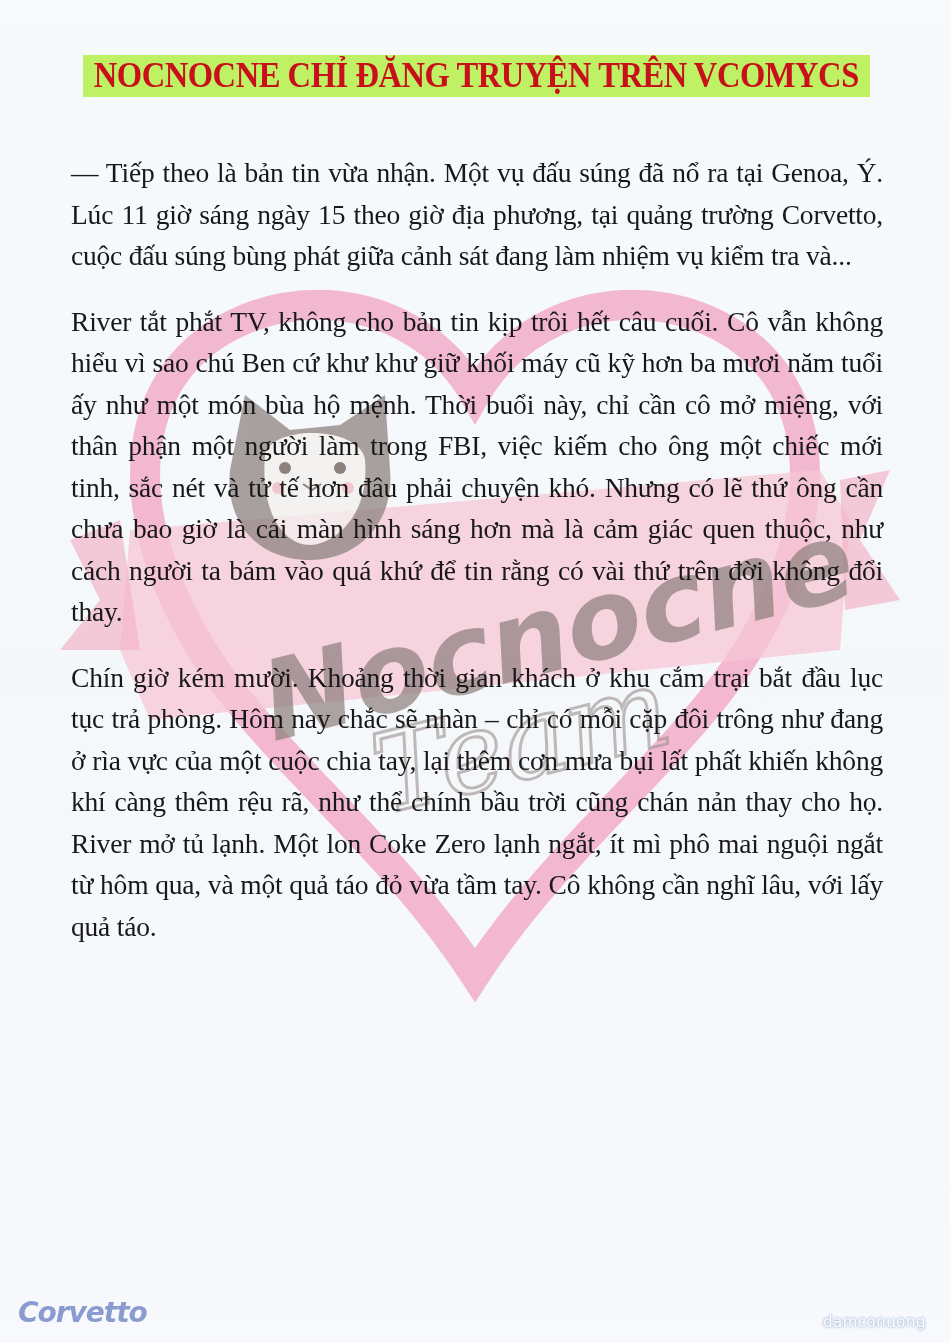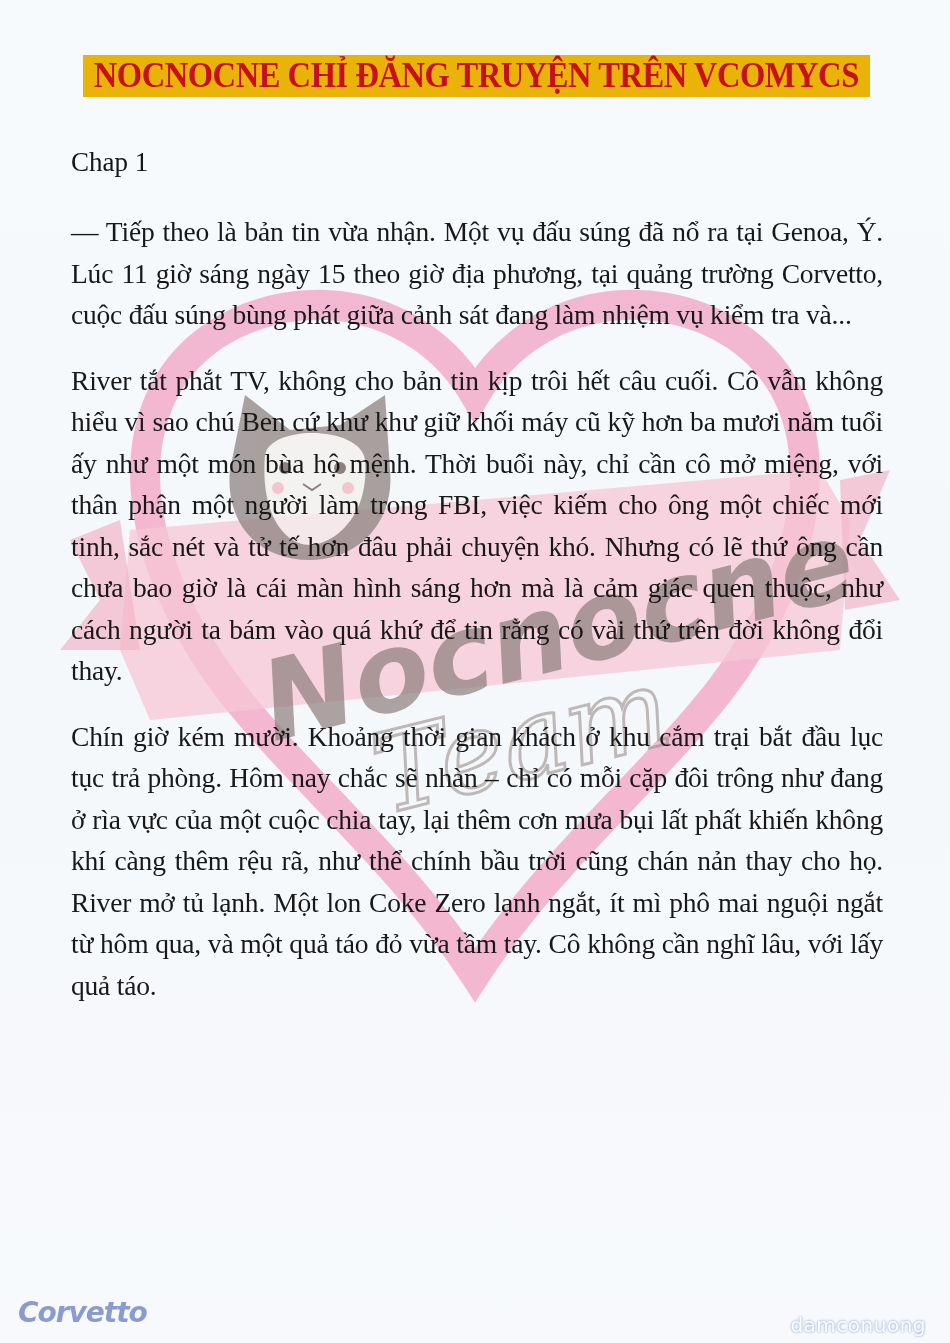--- a/index.html
+++ b/index.html
@@ -28,21 +28,21 @@
     height: 1343px;
     pointer-events: none;
     z-index: 1;
   }
   .header-banner {
     position: absolute;
     left: 83px;
     top: 55px;
     width: 787px;
     height: 42px;
-    background: #eab308;
+    background: #bef264;
     display: flex;
     align-items: center;
     justify-content: center;
     z-index: 2;
   }
   .header-banner span {
     font-family: "Liberation Serif", "DejaVu Serif", serif;
     font-weight: bold;
     font-size: 35px;
     color: #c8101a;
@@ -83,21 +83,21 @@
     font-size: 28px;
     color: #8a9ccf;
     letter-spacing: -1px;
     z-index: 2;
   }
   .logo-right {
     position: absolute;
     right: 24px;
     top: 1313px;
     font-family: "DejaVu Sans", sans-serif;
-    font-size: 20px;
+    font-size: 15px;
     color: #ffffff;
     text-shadow: 0 0 2px #9fb3d8, 0 0 3px #9fb3d8;
     letter-spacing: 0.5px;
     z-index: 2;
     padding-left: 28px;
   }
 </style>
 </head>
 <body>
 
@@ -123,20 +123,19 @@
 
   <text x="250" y="690" font-family="DejaVu Sans, sans-serif" font-weight="bold" font-style="italic" font-size="110" fill="#8c7f7c" opacity="0.7" transform="rotate(-14 470 620)">Nocnocne</text>
   <text x="360" y="790" font-family="DejaVu Serif, serif" font-style="italic" font-size="110" fill="none" stroke="#9a8f8c" stroke-width="3" opacity="0.6" transform="rotate(-14 470 700)">Team</text>
 </svg>
 
 <div class="header-banner">
   <span>NOCNOCNE CHỈ ĐĂNG TRUYỆN TRÊN VCOMYCS</span>
 </div>
 
 <div class="content">
-  <h2 class="chap-title">Chap 1</h2>
   <p class="para">— Tiếp theo là bản tin vừa nhận. Một vụ đấu súng đã nổ ra tại Genoa, Ý. Lúc 11 giờ sáng ngày 15 theo giờ địa phương, tại quảng trường Corvetto, cuộc đấu súng bùng phát giữa cảnh sát đang làm nhiệm vụ kiểm tra và...</p>
   <p class="para">River tắt phắt TV, không cho bản tin kịp trôi hết câu cuối. Cô vẫn không hiểu vì sao chú Ben cứ khư khư giữ khối máy cũ kỹ hơn ba mươi năm tuổi ấy như một món bùa hộ mệnh. Thời buổi này, chỉ cần cô mở miệng, với thân phận một người làm trong FBI, việc kiếm cho ông một chiếc mới tinh, sắc nét và tử tế hơn đâu phải chuyện khó. Nhưng có lẽ thứ ông cần chưa bao giờ là cái màn hình sáng hơn mà là cảm giác quen thuộc, như cách người ta bám vào quá khứ để tin rằng có vài thứ trên đời không đổi thay.</p>
   <p class="para">Chín giờ kém mười. Khoảng thời gian khách ở khu cắm trại bắt đầu lục tục trả phòng. Hôm nay chắc sẽ nhàn – chỉ có mỗi cặp đôi trông như đang ở rìa vực của một cuộc chia tay, lại thêm cơn mưa bụi lất phất khiến không khí càng thêm rệu rã, như thể chính bầu trời cũng chán nản thay cho họ. River mở tủ lạnh. Một lon Coke Zero lạnh ngắt, ít mì phô mai nguội ngắt từ hôm qua, và một quả táo đỏ vừa tầm tay. Cô không cần nghĩ lâu, với lấy quả táo.</p>
 </div>
 
 <div class="logo-left">Corvetto</div>
 <div class="logo-right">damconuong</div>
 
 </body></html>

